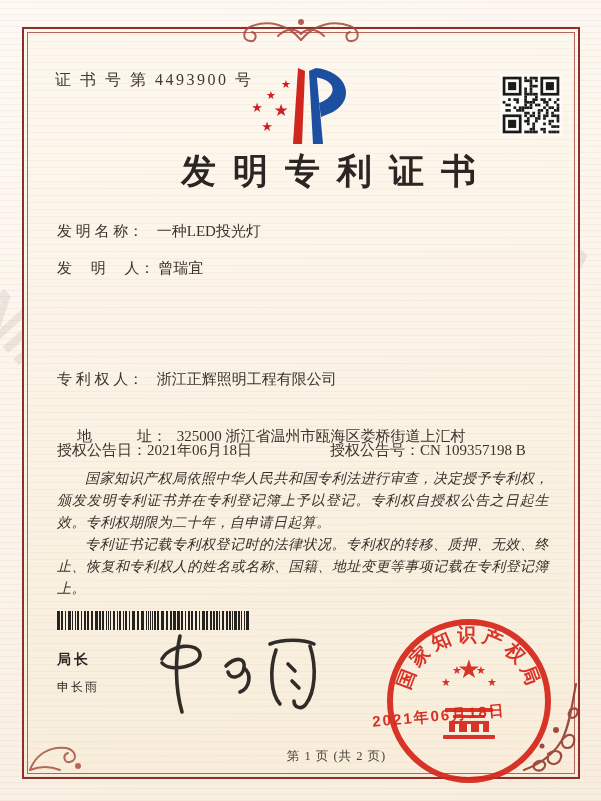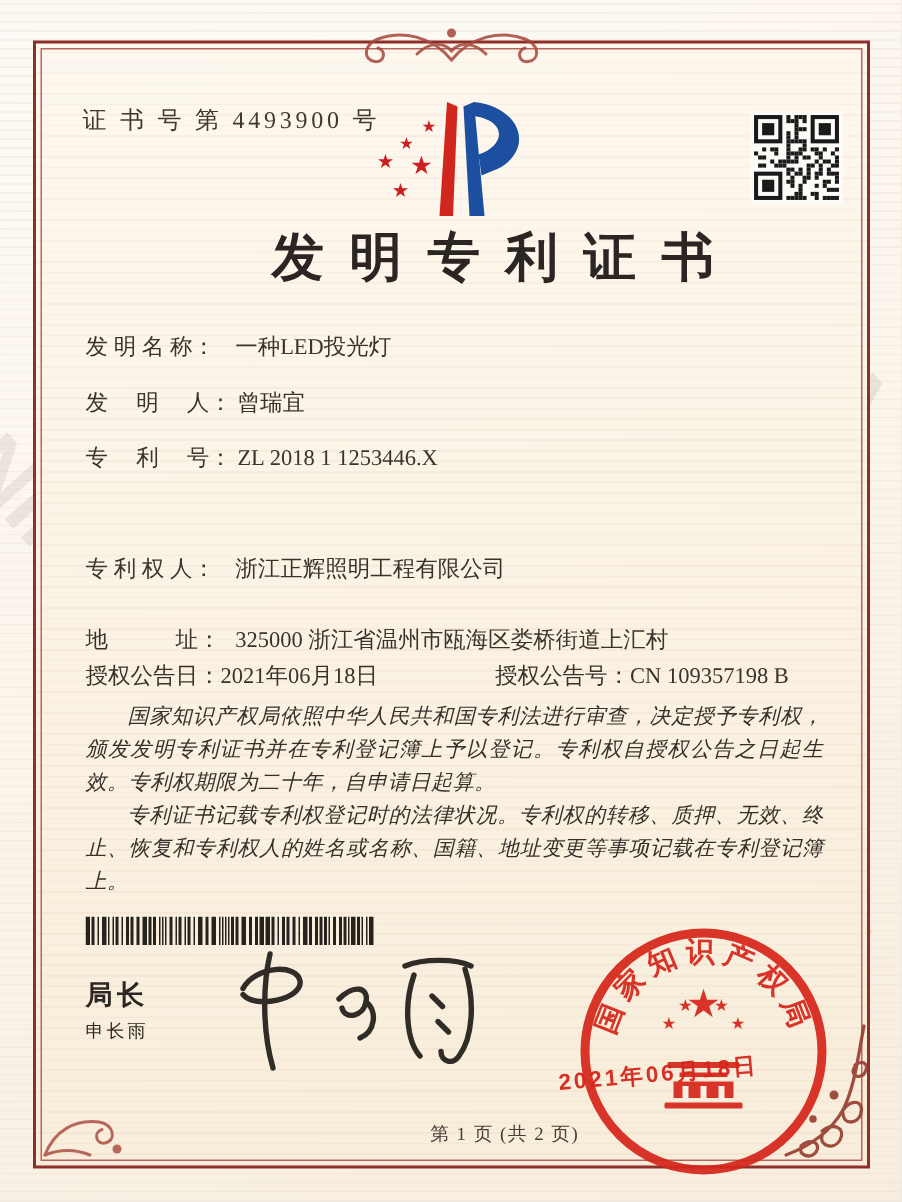--- a/index.html
+++ b/index.html
@@ -25,21 +25,21 @@
          color:#2b2623;letter-spacing:17px;text-indent:17px;padding-left:28px;}
 
   .field{left:57px;font-size:15px;color:#3a332b;white-space:nowrap;}
   .field .lab{display:inline-block;min-width:96px;}
   .grant-right{position:absolute;left:273px;top:0;}
 
   .body-par{left:57px;width:492px;font-size:14px;line-height:22px;color:#35302a;
             font-style:italic;text-indent:2em;letter-spacing:.4px;text-align:justify;}
 
   .sig-title{left:57px;top:651px;font-family:"Liberation Sans",sans-serif;font-weight:700;
-             font-size:18px;letter-spacing:3px;color:#2c2722;}
+             font-size:14px;letter-spacing:3px;color:#2c2722;}
   .sig-name{left:57px;top:679px;font-family:"Liberation Sans",sans-serif;font-weight:400;
             font-size:12px;letter-spacing:2px;color:#2c2722;}
 
   .footer{left:0;top:748px;width:601px;text-align:center;font-size:12.5px;color:#45403a;letter-spacing:1px;padding-left:36px;}
 
   .seal-date{left:372px;top:704px;width:200px;font-family:"Liberation Sans",sans-serif;
      font-weight:700;font-size:15px;letter-spacing:2px;color:#d6261b;opacity:.95;
      transform:rotate(-5deg);white-space:nowrap;}
 </style>
 </head>
@@ -213,29 +213,25 @@
   <div class="abs title">发明专利证书</div>
 
   <div class="abs field" style="top:259px;">
     <span class="lab">发　 明　 人：</span>
     <span>曾瑞宜</span>
   </div>
   <div class="abs field" style="top:222px;">
     <span class="lab">发 明 名 称：</span>
     <span>一种LED投光灯</span>
   </div>
-  <div class="abs field" style="top:296px;">
-    <span class="lab">专　 利　 号：</span>
-    <span>ZL 2018 1 1253446.X</span>
-  </div>
   <div class="abs field" style="top:370px;">
     <span class="lab">专 利 权 人：</span>
     <span>浙江正辉照明工程有限公司</span>
   </div>
-  <div class="abs field" style="top:417px;">
+  <div class="abs field" style="top:427px;margin-left:20px;">
     <span class="lab">地　　　址：</span>
     <span>325000 浙江省温州市瓯海区娄桥街道上汇村</span>
   </div>
 
   <div class="abs field" style="top:441px;">
     <span>授权公告日：</span><span>2021年06月18日</span>
     <span class="grant-right">
       <span>授权公告号：</span><span>CN 109357198 B</span>
     </span>
   </div>

